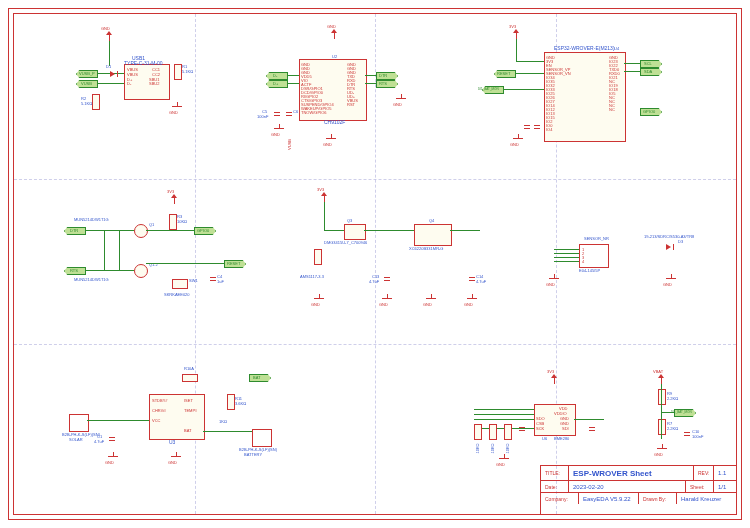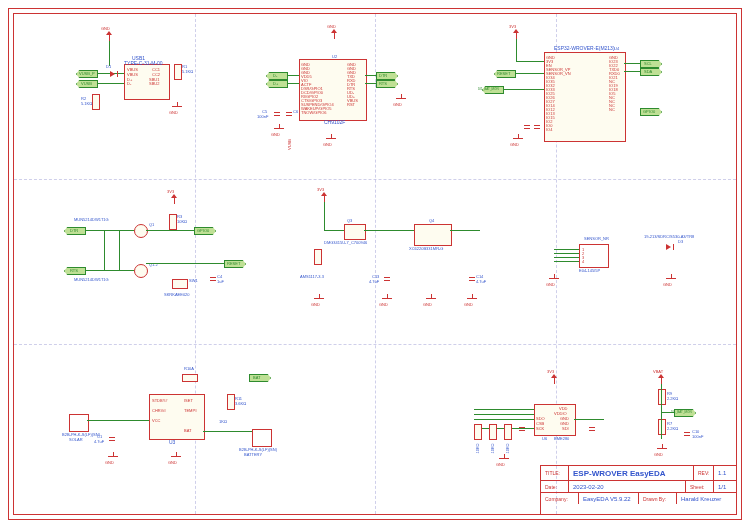--- a/index.html
+++ b/index.html
@@ -547,21 +547,21 @@
     <div class="label blue" style="left:678px;top:420px;font-size:4px">100nF</div>
     <div class="gnd" style="left:641px;top:430px"></div>
     <div class="gnd-label" style="left:640px;top:438px">GND</div>
 
     <div class="title-block">
       <div class="tb-row" style="height:14px">
         <div class="tb-cell" style="width:28px">
             <span class="tb-key">TITLE:</span>
           </div>
         <div class="tb-cell" style="flex:1">
-            <span class="tb-title">ESP-WROVER EasyEDA</span>
+            <span class="tb-title">ESP-WROVER Sheet</span>
           </div>
         <div class="tb-cell" style="width:20px">
             <span class="tb-key">REV:</span>
           </div>
         <div class="tb-cell" style="width:22px">
             <span class="tb-val">1.1</span>
           </div>
       </div>
       <div class="tb-row">
         <div class="tb-cell" style="width:28px">

